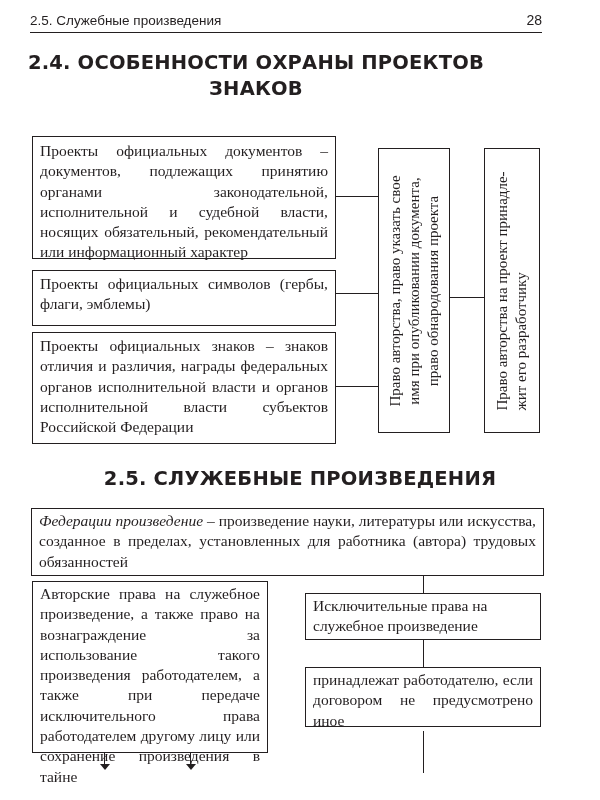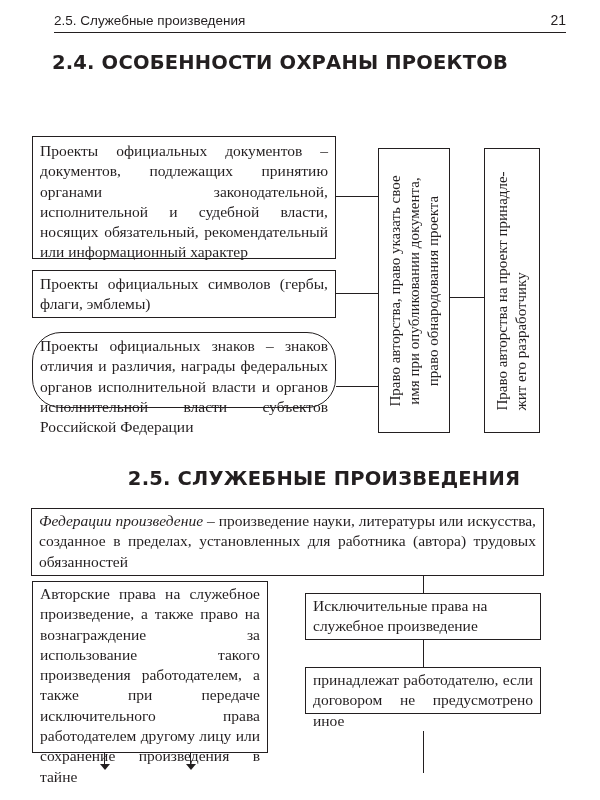--- a/index.html
+++ b/index.html
@@ -1,17 +1,17 @@
 <!DOCTYPE html>
 <html><head>
 <meta charset="utf-8">
 <style>
   html, body { margin:0; padding:0; background:#ffffff; }
   body { width:600px; height:800px; position:relative; overflow:hidden; color:#231f20; }
-  .abs { position:absolute;margin-left:24px; }
+  .abs { position:absolute; }
   .running-head { left:30px; top:10px; width:512px; height:22px; border-bottom:1.5px solid #231f20;
     font-family:"Liberation Sans", sans-serif; font-size:13.5px; }
   .running-head .left { position:absolute; left:0; top:3px; }
   .running-head .right { position:absolute; right:0; top:2px; font-size:14px; }
   .heading { font-family:"DejaVu Sans", sans-serif; font-weight:bold; font-size:19.5px; text-align:center;
     line-height:26px; letter-spacing:0.2px; }
   .box { position:absolute; border:1.3px solid #231f20; box-sizing:border-box; background:#fff;
     font-family:"Liberation Serif", serif; font-size:15.5px; line-height:20.3px; padding:3px 7px; }
   .justify { text-align:justify; text-align-last:left; }
   .line { position:absolute; background:#231f20; }
@@ -20,30 +20,31 @@
     line-height:19px; white-space:nowrap; transform-origin:center center; }
   .arrow { position:absolute; width:0; height:0; border-left:5px solid transparent; border-right:5px solid transparent;
     border-top:6px solid #231f20; }
   em { font-style:italic; }
 </style>
 </head>
 <body>
 
 <div class="abs running-head">
   <span class="left">2.5. Служебные произведения</span>
-  <span class="right">21</span>
+  <span class="right">28</span>
 </div>
 
 <div class="abs heading" style="left:0; top:50px; width:512px;">
   <div>2.4. ОСОБЕННОСТИ ОХРАНЫ ПРОЕКТОВ</div>
+  <div>ЗНАКОВ</div>
 </div>
 
 <div class="box justify" style="left:32px; top:136px; width:304px; height:123px; padding-top:4px;">Проекты официальных документов – документов, подлежащих принятию органами законодательной, исполнительной и судебной власти, носящих обязательный, рекомендательный или информационный характер</div>
-<div class="box justify" style="left:32px; top:270px; width:304px; height:48px;">Проекты официальных символов (гербы, флаги, эмблемы)</div>
-<div class="box justify" style="left:32px; top:332px; width:304px; height:76px;border-radius:29px;">Проекты официальных знаков – знаков отличия и различия, награды федеральных органов исполнительной власти и органов исполнительной власти субъектов Российской Федерации</div>
+<div class="box justify" style="left:32px; top:270px; width:304px; height:56px;">Проекты официальных символов (гербы, флаги, эмблемы)</div>
+<div class="box justify" style="left:32px; top:332px; width:304px; height:112px;">Проекты официальных знаков – знаков отличия и различия, награды федеральных органов исполнительной власти и органов исполнительной власти субъектов Российской Федерации</div>
 
 <div class="line" style="left:336px; top:196px; width:42px; height:1.3px;"></div>
 <div class="line" style="left:336px; top:293px; width:42px; height:1.3px;"></div>
 <div class="line" style="left:336px; top:386px; width:42px; height:1.3px;"></div>
 
 <div class="vbox" style="left:378px; top:148px; width:72px; height:285px;">
   <div class="vtext" style="transform:translate(-50%,-50%) rotate(-90deg); text-align:center;">
     <div>Право авторства, право указать свое</div>
     <div>имя при опубликовании документа,</div>
     <div>право обнародования проекта</div>
@@ -69,14 +70,14 @@
 
 <div class="box justify" style="left:32px; top:581px; width:236px; height:172px; padding-top:2px;">Авторские права на служебное произведение, а также право на вознаграждение за использование такого произведения работодателем, а также при передаче исключительного права работодателем другому лицу или сохранение произведения в тайне</div>
 
 <div class="line" style="left:104px; top:753px; width:1.3px; height:11px;"></div>
 <div class="arrow" style="left:100px; top:764px;"></div>
 <div class="line" style="left:190px; top:753px; width:1.3px; height:11px;"></div>
 <div class="arrow" style="left:186px; top:764px;"></div>
 
 <div class="box" style="left:305px; top:593px; width:236px; height:47px; padding-top:2px;font-family:Liberation Serif, serif;">Исключительные права на служебное произведение</div>
 <div class="line" style="left:423px; top:640px; width:1.3px; height:28px;"></div>
-<div class="box justify" style="left:305px; top:667px; width:236px; height:47px; padding-top:2px;">принадлежат работодателю, если договором не предусмотрено иное</div>
+<div class="box justify" style="left:305px; top:667px; width:236px; height:60px; padding-top:2px;">принадлежат работодателю, если договором не предусмотрено иное</div>
 <div class="line" style="left:423px; top:731px; width:1.3px; height:42px;"></div>
 
 </body></html>

